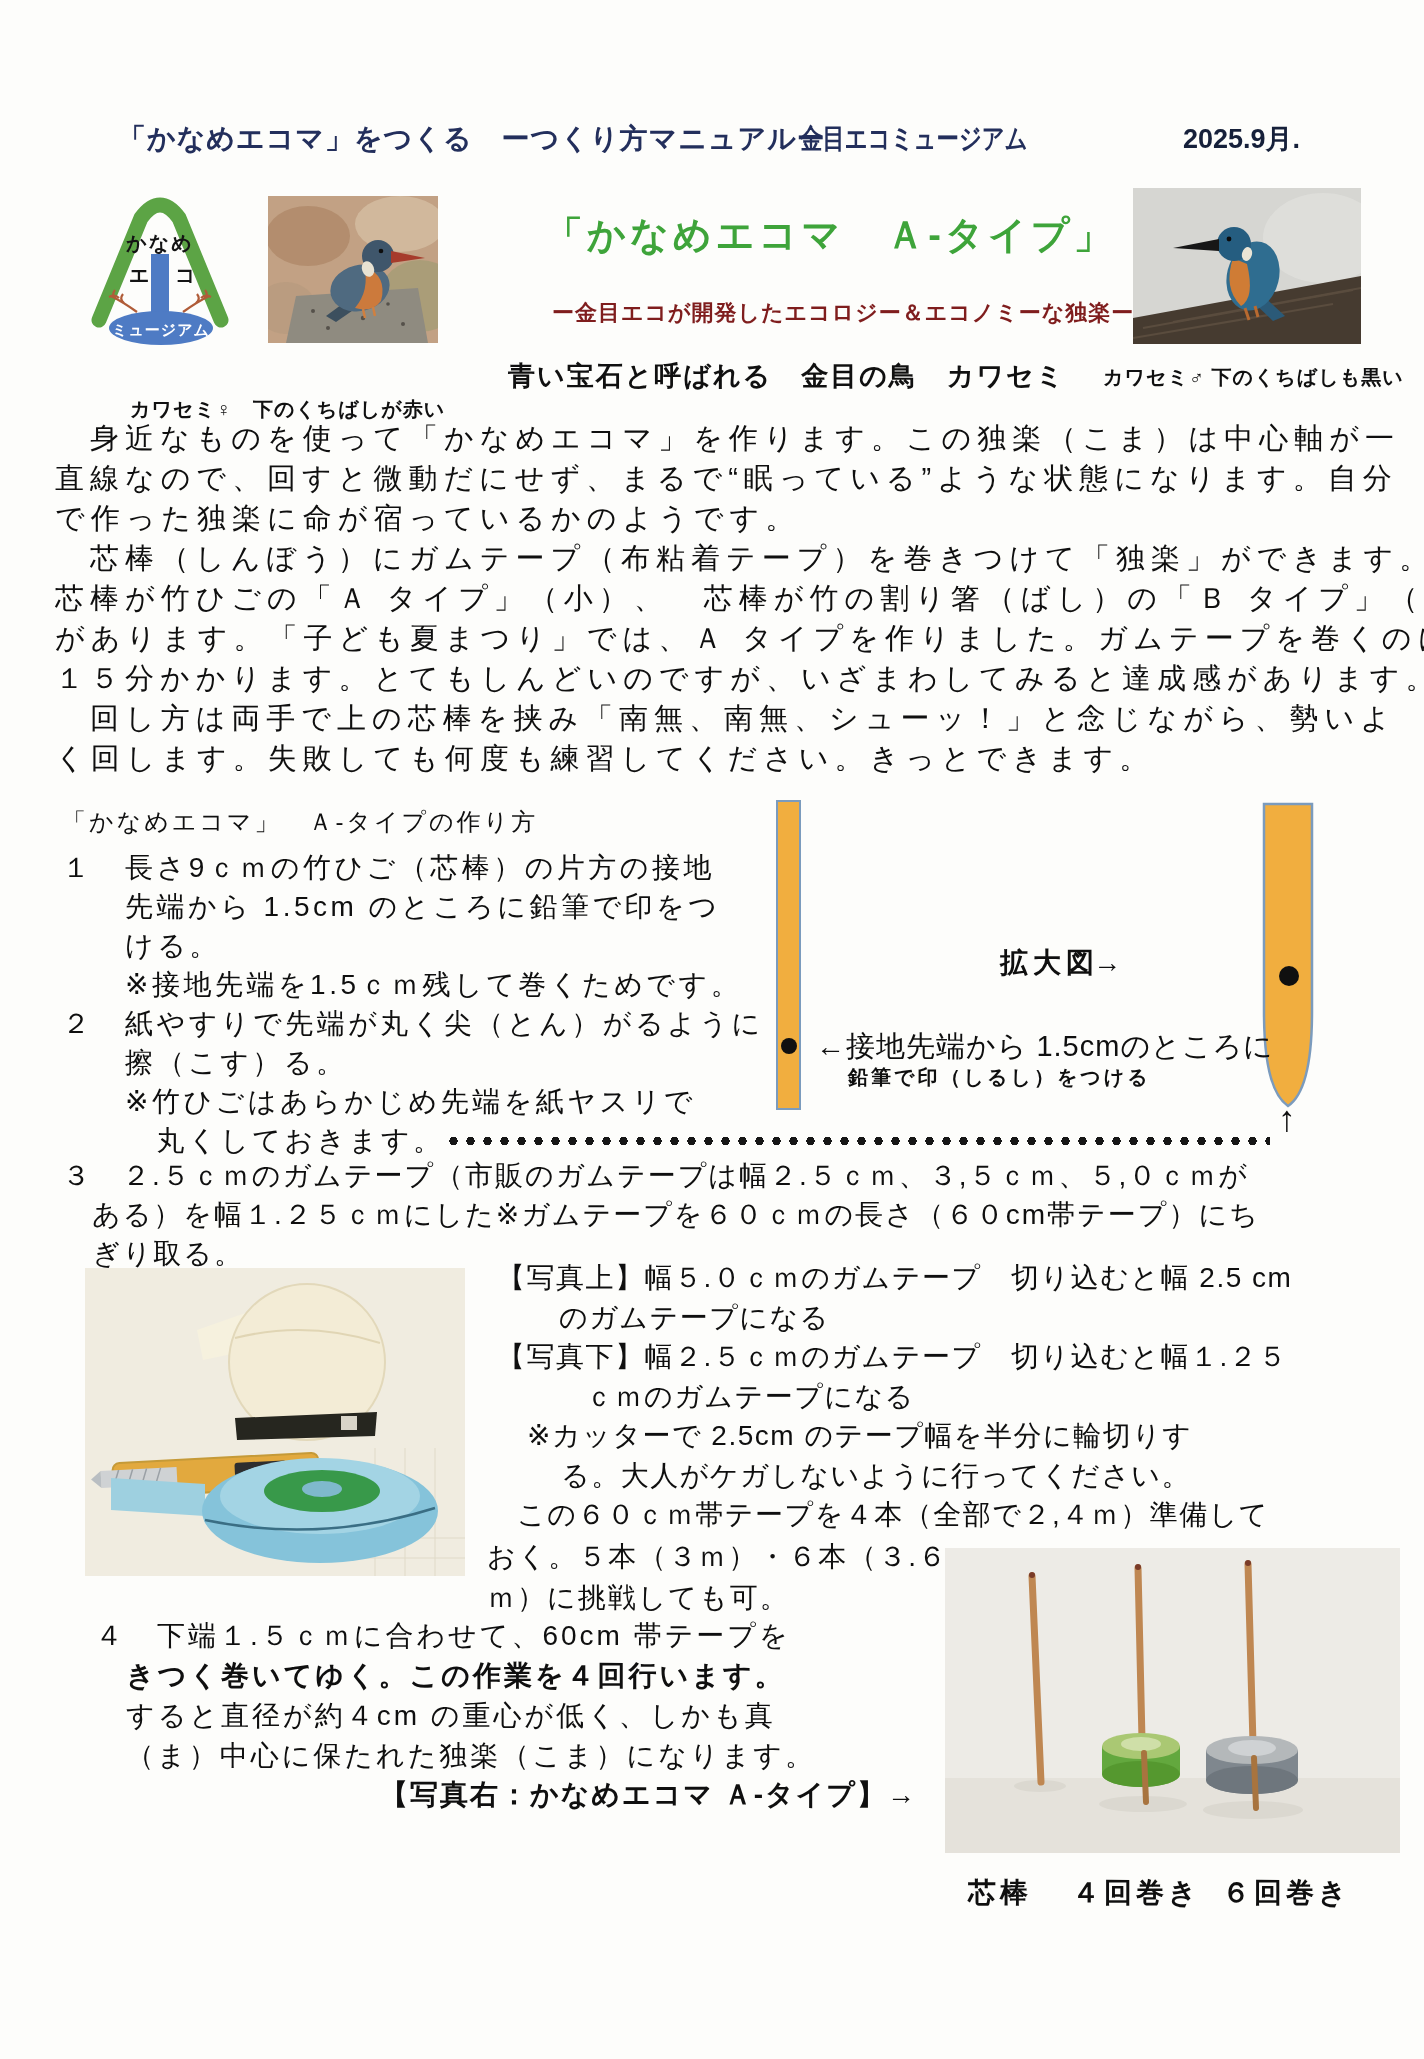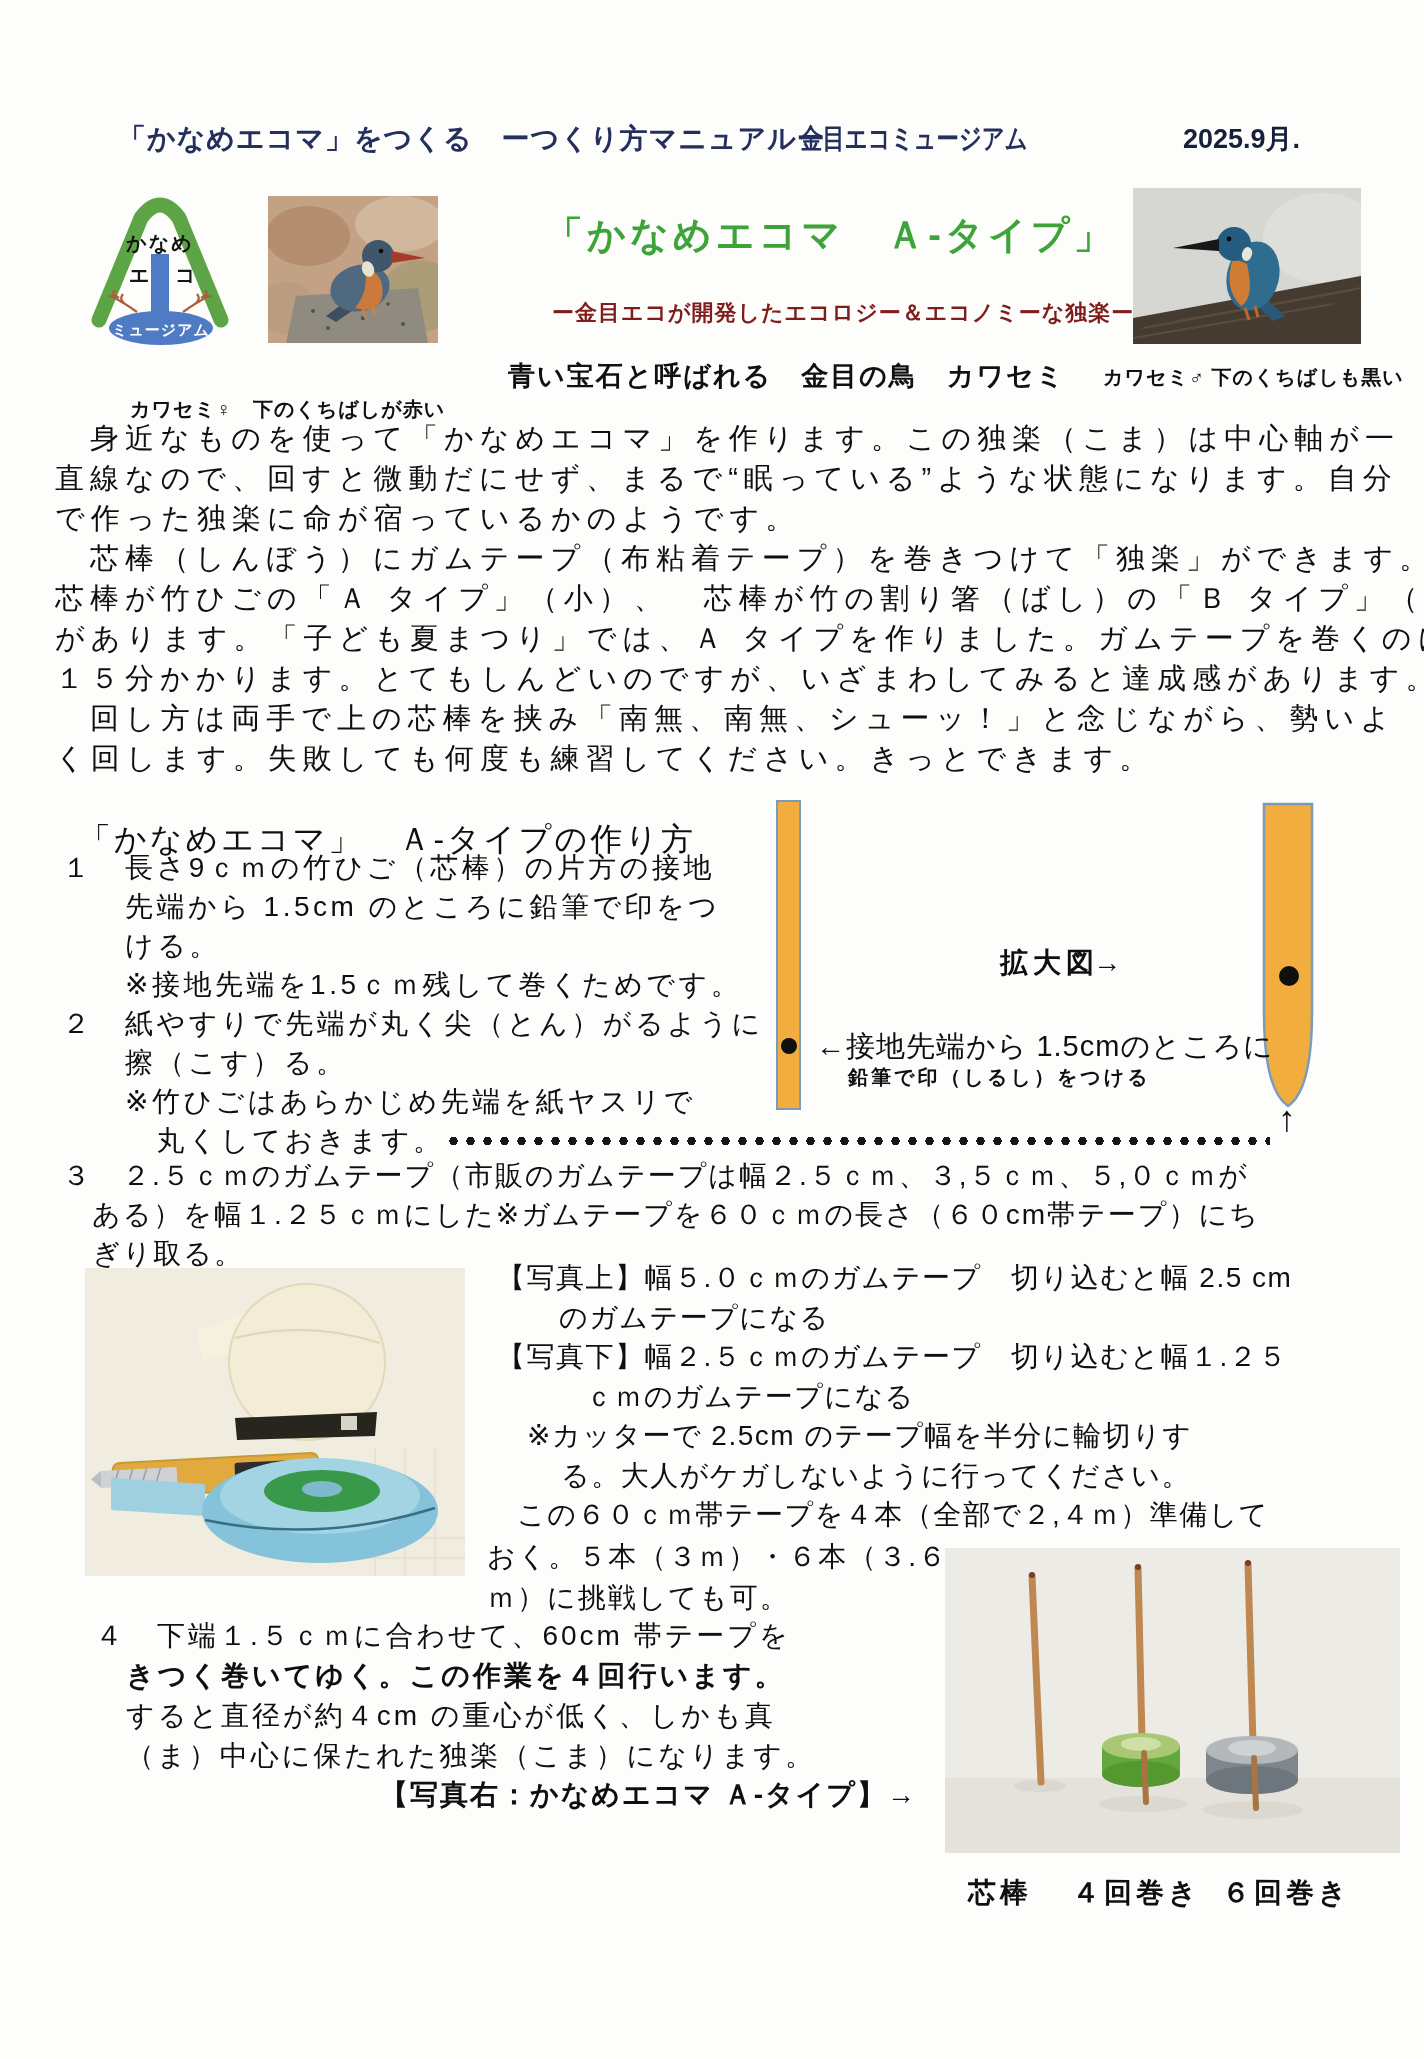--- a/index.html
+++ b/index.html
@@ -19,21 +19,21 @@
   .main-title{left:545px;top:210px;font-size:38px;font-weight:bold;color:#3ea43a;letter-spacing:4px;}
   .subtitle{left:552px;top:298px;font-size:22px;font-weight:bold;color:#7f1d1d;letter-spacing:1px;}
   
   .cap{font-weight:bold;color:#101010;}
   .cap-left{left:130px;top:364px;font-size:20px;letter-spacing:1px;margin-top:32px;}
   .cap-center{left:508px;top:358px;font-size:27px;letter-spacing:2px;}
   .cap-right{left:1103px;top:364px;font-size:20px;letter-spacing:1px;}
   
   .intro{left:55px;top:418px;font-size:29px;letter-spacing:6px;line-height:40px;}
   
-  .howto-heading{left:79px;top:806px;font-size:32px;letter-spacing:3px;margin-top:12px;}
+  .howto-heading{left:62px;top:806px;font-size:24px;letter-spacing:3px;}
   .steps{font-size:28px;letter-spacing:3.5px;line-height:39px;}
   .step1{left:62px;top:848px;}
   .step2{left:62px;top:1004px;}
   .step3{left:62px;top:1156px;letter-spacing:2px;}
   
   .stick-narrow{left:776px;top:800px;width:25px;height:310px;background:#f1ae3f;border:2px solid #7b9bbd;box-sizing:border-box;}
   .dot{background:#101010;border-radius:50%;}
   .dot1{left:781px;top:1038px;width:16px;height:16px;}
   .dot2{left:1279px;top:966px;width:20px;height:20px;}
   .zoom-label{left:1000px;top:944px;font-size:28px;font-weight:bold;letter-spacing:5px;font-family:Liberation Mono, monospace;}

